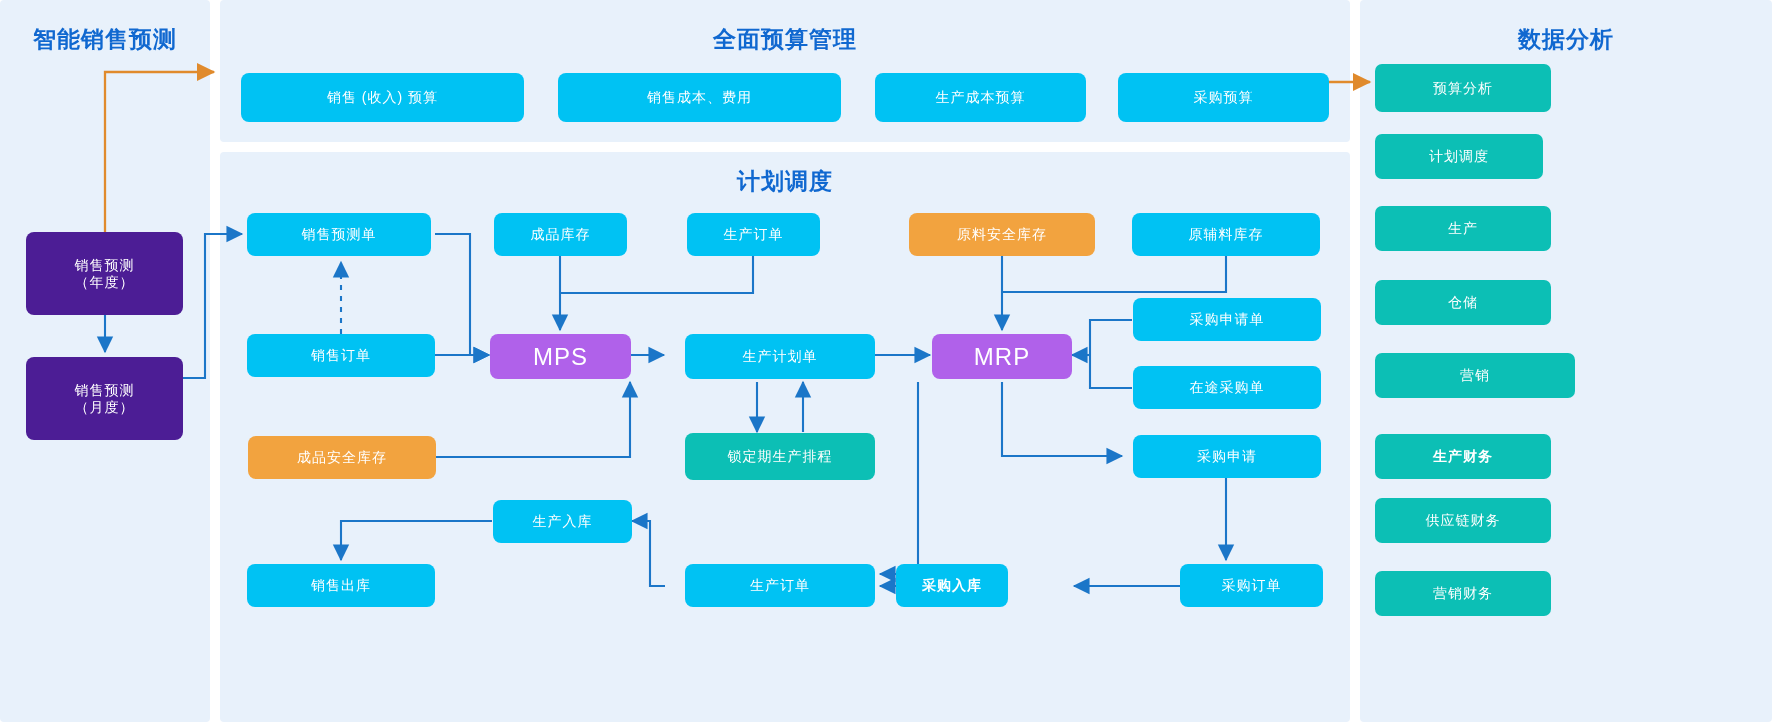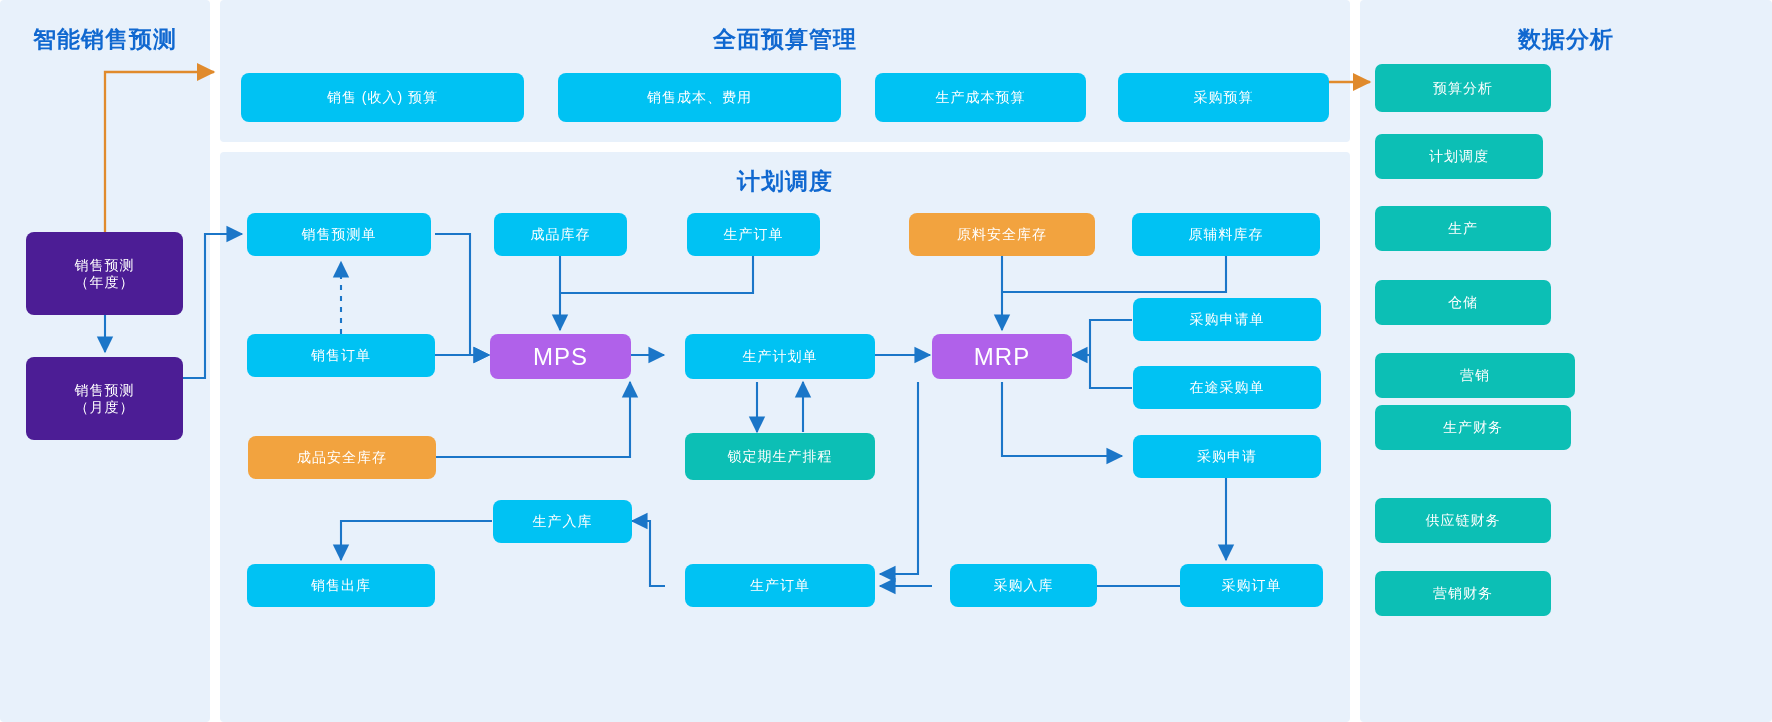--- a/index.html
+++ b/index.html
@@ -138,24 +138,24 @@
 
   <div class="node orange" style="left:248px;top:436px;width:188px;height:43px;">成品安全库存</div>
   <div class="node teal" style="left:685px;top:433px;width:190px;height:47px;">锁定期生产排程</div>
   <div class="node cyan" style="left:1133px;top:435px;width:188px;height:43px;">采购申请</div>
 
   <div class="node cyan" style="left:493px;top:500px;width:139px;height:43px;">生产入库</div>
   <div class="node cyan" style="left:1180px;top:564px;width:143px;height:43px;">采购订单</div>
 
   <div class="node cyan" style="left:247px;top:564px;width:188px;height:43px;">销售出库</div>
   <div class="node cyan" style="left:685px;top:564px;width:190px;height:43px;">生产订单</div>
-  <div class="node cyan" style="left:950px;top:564px;width:147px;height:43px;">采购入库</div>
+  <div class="node cyan" style="left:896px;top:564px;width:112px;height:43px;font-weight:bold;">采购入库</div>
 
   <div class="node teal-sb" style="left:1375px;top:64px;width:176px;height:48px;">预算分析</div>
   <div class="node teal-sb" style="left:1375px;top:134px;width:168px;height:45px;text-align:right;">计划调度</div>
   <div class="node teal-sb" style="left:1375px;top:206px;width:176px;height:45px;">生产</div>
   <div class="node teal-sb" style="left:1375px;top:280px;width:176px;height:45px;">仓储</div>
   <div class="node teal-sb" style="left:1375px;top:353px;width:200px;height:45px;">营销</div>
-  <div class="node teal-sb" style="left:1375px;top:405px;width:196px;height:45px;">生产财务</div>
+  <div class="node teal-sb" style="left:1375px;top:434px;width:176px;height:45px;font-weight:bold;">生产财务</div>
   <div class="node teal-sb" style="left:1375px;top:498px;width:176px;height:45px;">供应链财务</div>
   <div class="node teal-sb" style="left:1375px;top:571px;width:176px;height:45px;">营销财务</div>
 
 </div>
 
 </body></html>

